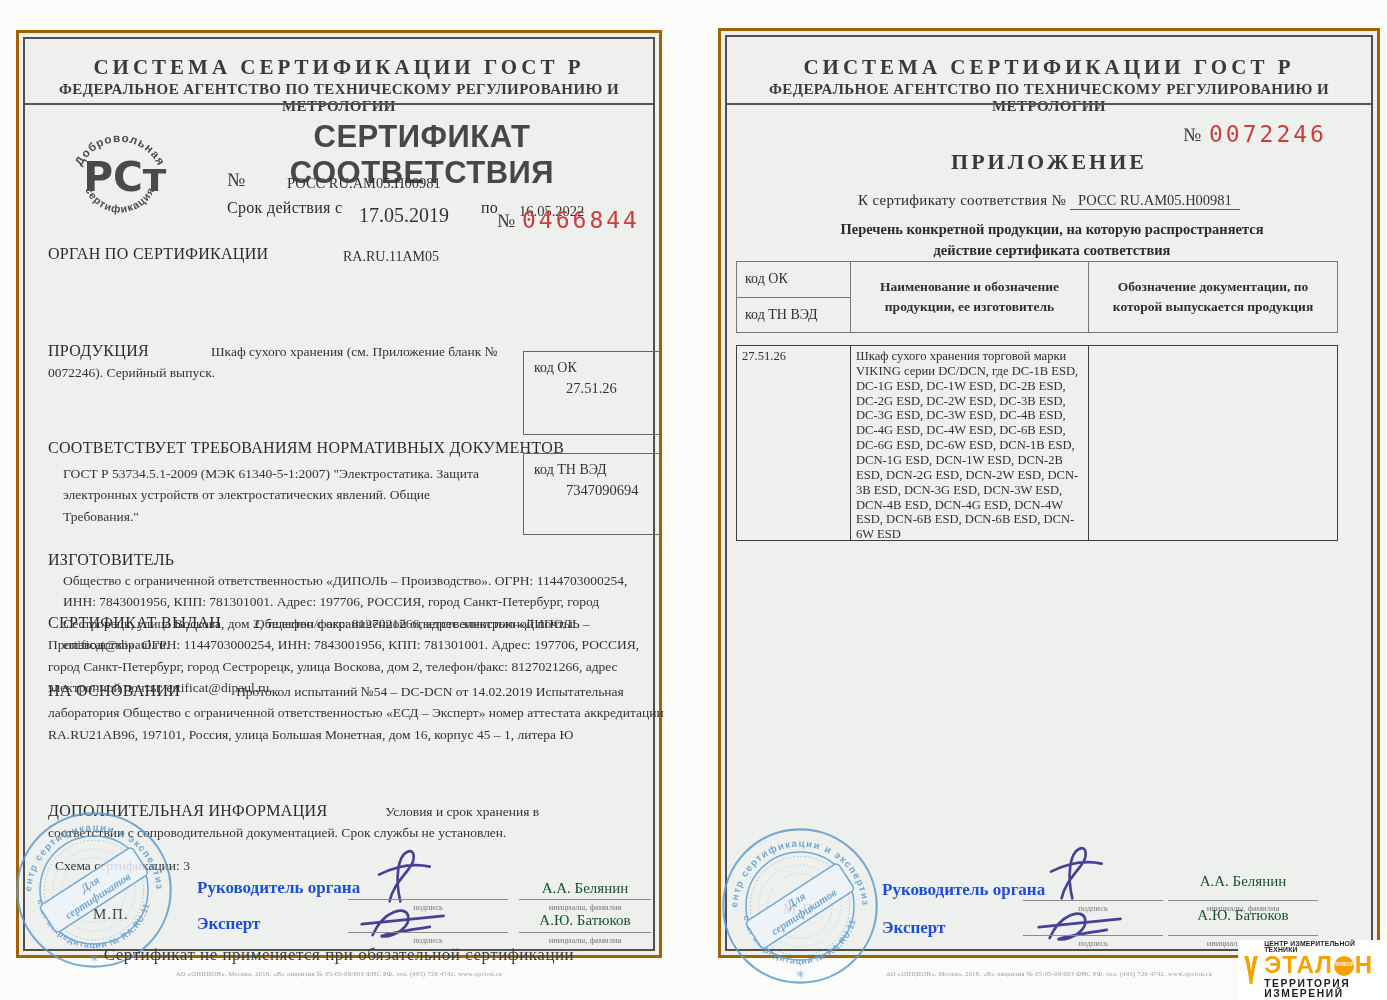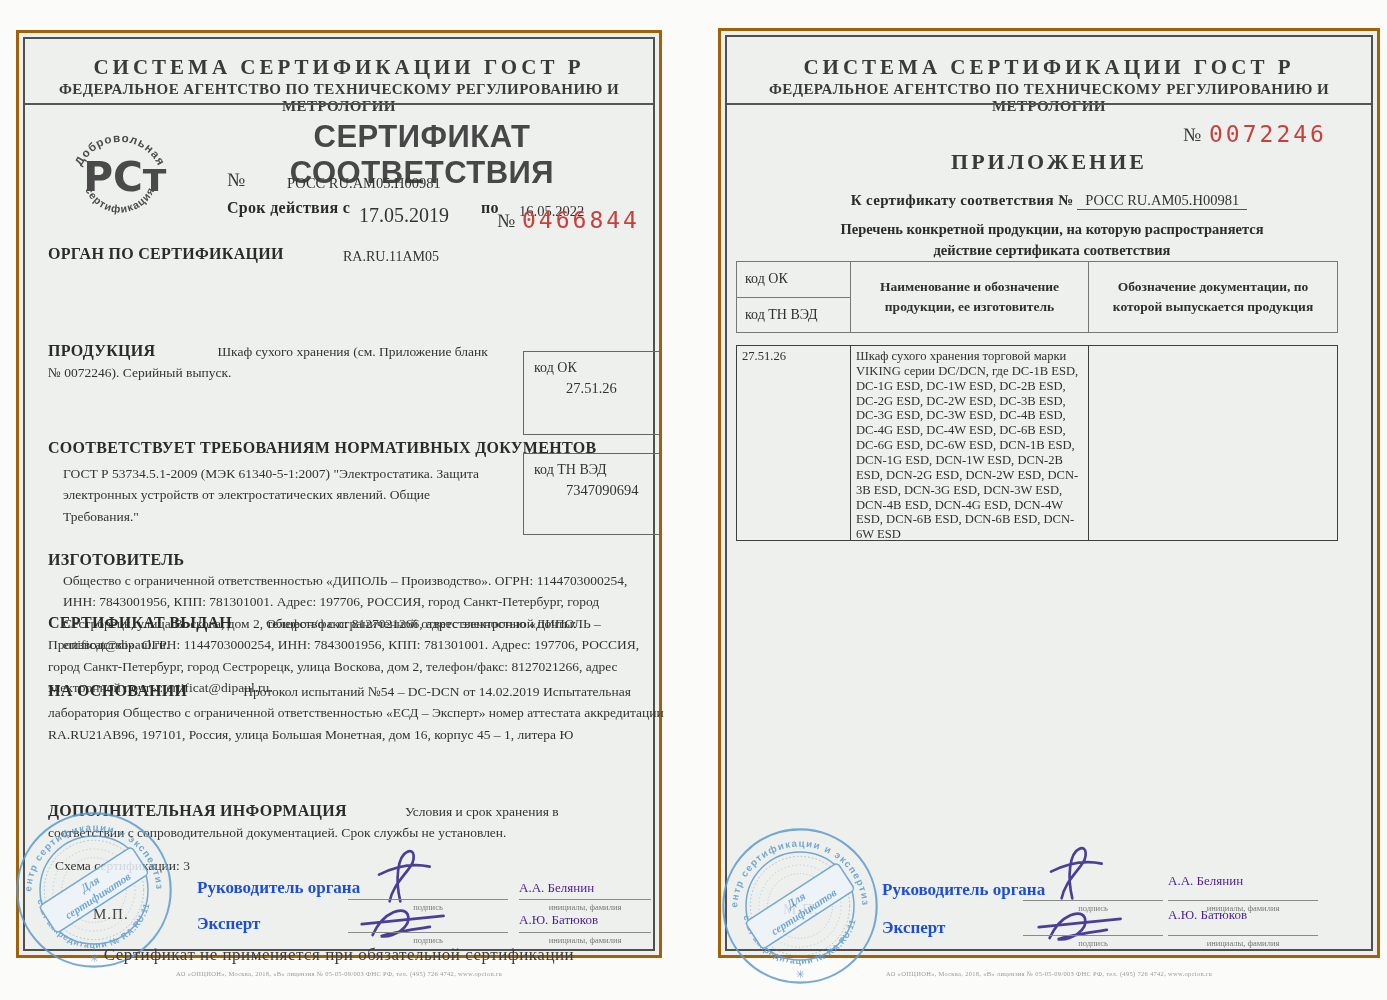--- a/index.html
+++ b/index.html
@@ -11,29 +11,29 @@
   }
   *{margin:0;padding:0;box-sizing:border-box;}
   body{font-family:"Liberation Serif",serif;color:var(--ink);background:#fbfbfa;}
   .canvas{position:relative;width:1387px;height:1000px;background:#fbfbfa;overflow:hidden;}
   .page{position:absolute;background:#eef0ee;border:3px solid #a16207;}
   .page-inner{position:absolute;inset:4px;border:2px solid var(--frame);pointer-events:none;}
   .hdr1{position:absolute;width:100%;text-align:center;font-weight:bold;font-size:21px;letter-spacing:4px;color:#3a3a3a;}
   .hdr2{position:absolute;width:100%;text-align:center;font-weight:bold;font-size:15px;letter-spacing:.4px;color:#3a3a3a;}
   .hdr-rule{position:absolute;left:6px;right:6px;border-bottom:2px solid #555;}
   .big-title{position:absolute;font-family:"Liberation Sans",sans-serif;font-weight:bold;font-size:31px;color:#474747;letter-spacing:.5px;}
-  .label{font-weight:bold;font-size:16px;color:#2b2b2b;letter-spacing:.3px;}
+  .label{font-weight:normal;font-size:16px;color:#2b2b2b;letter-spacing:.3px;}
   .body-text{font-size:13.5px;line-height:1.58;color:#333;}
   .red-no{font-family:"DejaVu Sans Mono",monospace;font-size:23px;color:var(--accent-red);letter-spacing:3px;}
   .no-sign{font-size:19px;color:#3a3a3a;}
   .code-box{position:absolute;border:1.5px solid #666;border-right:none;background:transparent;padding:8px 10px;font-size:14px;color:#333;}
   .code-box .code-val{display:block;margin:4px 0 0 32px;font-size:14.5px;}
   .sig-line{position:absolute;border-bottom:1px solid #8a8a8a;}
   .sig-caption{position:absolute;font-size:8.5px;color:#777;text-align:center;}
-  .sig-name{position:absolute;font-size:13px;color:#4c1d95;text-align:left;}
+  .sig-name{position:absolute;font-size:15px;color:#14532d;text-align:center;}
   .sig-label{position:absolute;font-weight:bold;font-size:17px;color:#1d4ed8;margin-left:17px;}
   .footer-note{position:absolute;width:100%;text-align:center;font-size:17px;color:#3c3c3c;letter-spacing:.5px;}
   .fine-print{position:absolute;font-size:6.5px;color:#9a9a9a;letter-spacing:.3px;}
   .mp{position:absolute;font-size:15px;color:#444;letter-spacing:1px;}
   .stamp{position:absolute;opacity:.85;}
   .sig-svg{position:absolute;}
   .tbl{position:absolute;display:flex;}
   .tbl .c{border:1px solid #777;}
   .hdr-tbl .cell-mid,.hdr-tbl .cell-right{display:flex;align-items:center;justify-content:center;text-align:center;font-weight:bold;font-size:13.5px;line-height:1.5;padding:4px 10px;}
   .hdr-tbl .col-codes{display:flex;flex-direction:column;}
@@ -245,14 +245,28 @@
     </svg>
     <div class="sig-line" style="left:302px;top:904px;width:140px;"></div>
     <div class="sig-caption" style="left:302px;top:907px;width:140px;">подпись</div>
     <div class="sig-name" style="left:447px;top:876px;width:150px;">А.Ю. Батюков</div>
     <div class="sig-line" style="left:447px;top:904px;width:150px;"></div>
     <div class="sig-caption" style="left:447px;top:907px;width:150px;">инициалы, фамилия</div>
   </div>
 
   <div class="fine-print" style="left:718px;top:970px;width:662px;text-align:center;">АО «ОПЦИОН», Москва, 2018, «В»   лицензия № 05-05-09/003 ФНС РФ, тел. (495) 726 4742, www.opcion.ru</div>
 
+  <div class="etalon" style="left:1238px;top:940px;width:149px;height:60px;">
+    <svg width="26" height="44" viewBox="0 0 26 44">
+      <path d="M3,2 C7,14 9,26 11,42 L15,42 C17,26 19,14 23,2 L17,2 C15,10 14,16 13,24 C12,16 11,10 9,2 Z" fill="var(--logo-orange)"></path>
+    </svg>
+    <div class="etalon-texts">
+      <span class="etalon-top">ЦЕНТР ИЗМЕРИТЕЛЬНОЙ ТЕХНИКИ</span>
+      <span class="etalon-name">
+        <span>ЭТАЛ</span>
+        <span class="etalon-globe">ПРИБОР</span>
+        <span>Н</span>
+      </span>
+      <span class="etalon-bottom">ТЕРРИТОРИЯ ИЗМЕРЕНИЙ</span>
+    </div>
+  </div>
 
 </div>
 
 </body></html>

